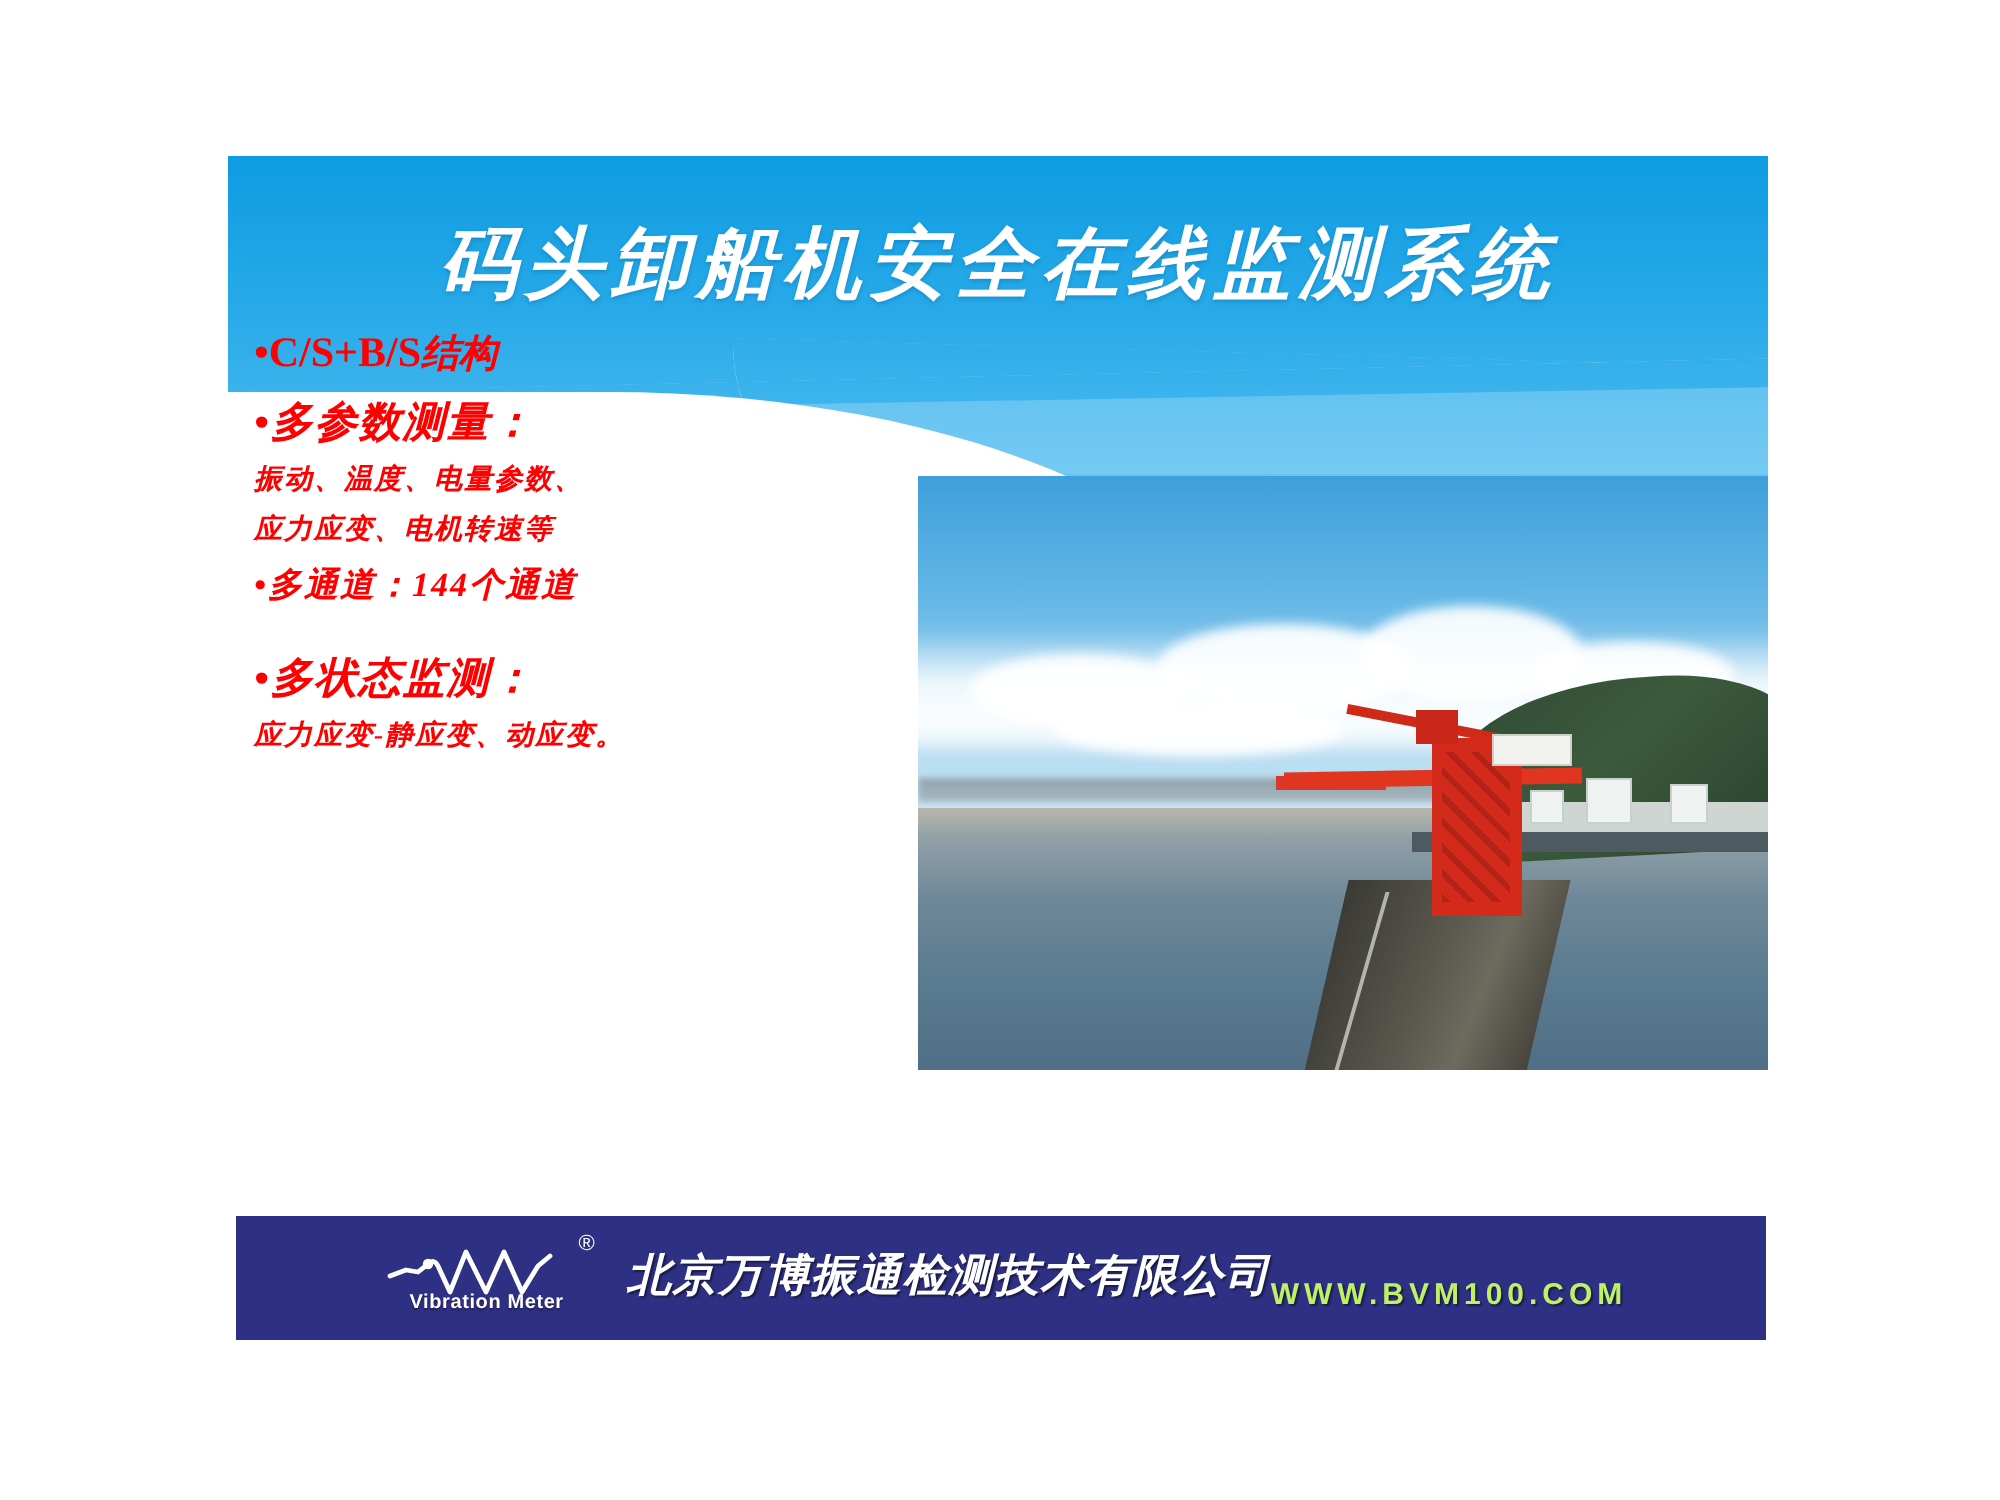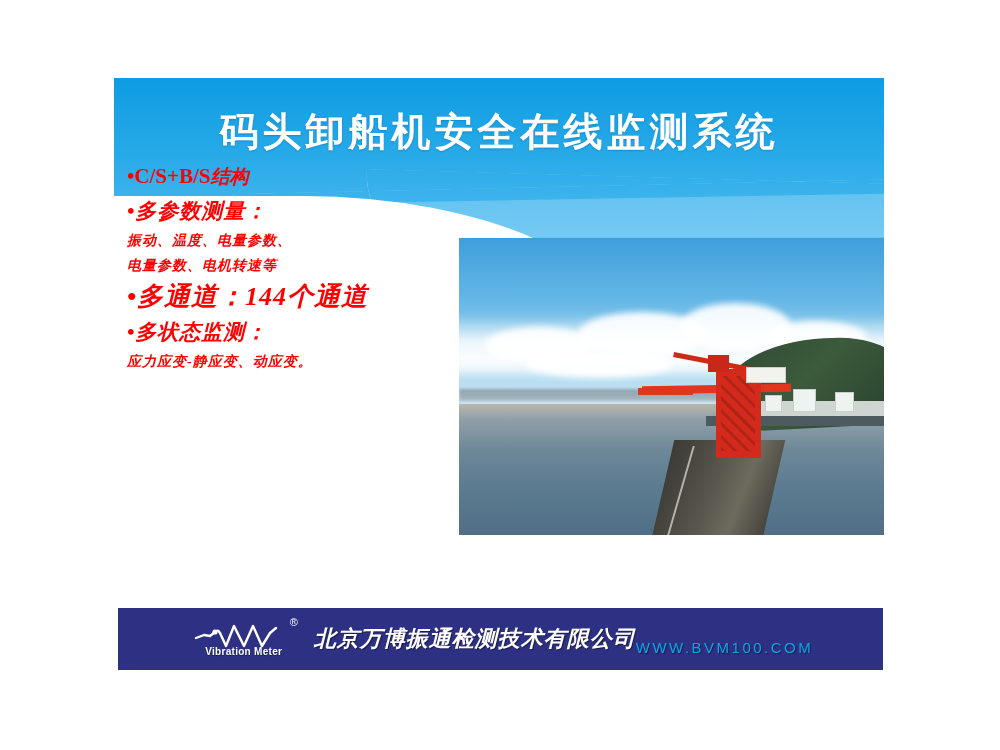--- a/index.html
+++ b/index.html
@@ -126,20 +126,21 @@
     position: absolute;
     left: 0;
     top: 27px;
     width: 770px;
     text-align: center;
     color: #ffffff;
     font-size: 39px;
     font-weight: bold;
     letter-spacing: 4px;
     font-family: "DejaVu Sans", "Liberation Sans", sans-serif;
+    font-style: italic;
     text-shadow: 0 1px 2px rgba(0,90,150,.35);
     white-space: nowrap;
   }
 
   
   .body-text {
     position: absolute;
     left: 13px;
     top: 88px;
     width: 360px;
@@ -149,21 +150,21 @@
     font-family: Liberation Serif, serif;
   }
   .line {
     white-space: nowrap;
     line-height: 1.0;
   }
   .l-csbs   { font-size: 21px; margin-bottom: 14px; letter-spacing: 0px; font-style: normal; }
   .l-csbs .cn { font-style: italic; font-size: 19px; }
   .l-head   { font-size: 21px; margin-bottom: 12px; letter-spacing: 1px; }
   .l-sub    { font-size: 14px; margin-bottom: 11px; letter-spacing: 1px; }
-  .l-chan   { font-size: 26px; margin-bottom: 12px; letter-spacing: 1px; }
+  .l-chan   { font-size: 17px; margin-bottom: 28px; letter-spacing: 1px; }
   .l-indent { padding-left: 78px; }
 
   
   .photo {
     position: absolute;
     left: 345px;
     top: 160px;
     width: 425px;
     height: 297px;
     overflow: hidden;
@@ -332,23 +333,23 @@
     color: #ffffff;
     font-size: 22px;
     font-weight: bold;
     font-style: italic;
     letter-spacing: 1px;
     font-family: "DejaVu Sans", "Liberation Sans", sans-serif;
     text-shadow: 1px 1px 1px rgba(0,0,0,.45);
     white-space: nowrap;
   }
   .foot-url {
-    color: #0ea5e9;
+    color: #bef264;
     font-size: 15px;
-    font-weight: normal;
+    font-weight: bold;
     letter-spacing: 2.5px;
     font-family: "Liberation Sans", sans-serif;
     text-shadow: 1px 1px 1px rgba(0,0,0,.45);
     margin-top: 18px;
     white-space: nowrap;
   }
 </style>
 </head>
 <body>
 
@@ -368,21 +369,21 @@
   <div class="title">码头卸船机安全在线监测系统</div>
 
   <div class="body-text">
 
     <div class="line l-csbs"><span>•C/S+B/S</span><span class="cn">结构</span></div>
 
     <div class="line l-head">•多参数测量：</div>
 
     <div class="line l-sub">振动、温度、电量参数、</div>
 
-    <div class="line l-sub">电量参数、电机转速等</div>
+    <div class="line l-sub">应力应变、电机转速等</div>
 
     <div class="line l-chan">•多通道：144个通道</div>
 
     <div class="line l-head">•多状态监测：</div>
 
     <div class="line l-sub">应力应变-静应变、动应变。</div>
 
 
   </div>
 

